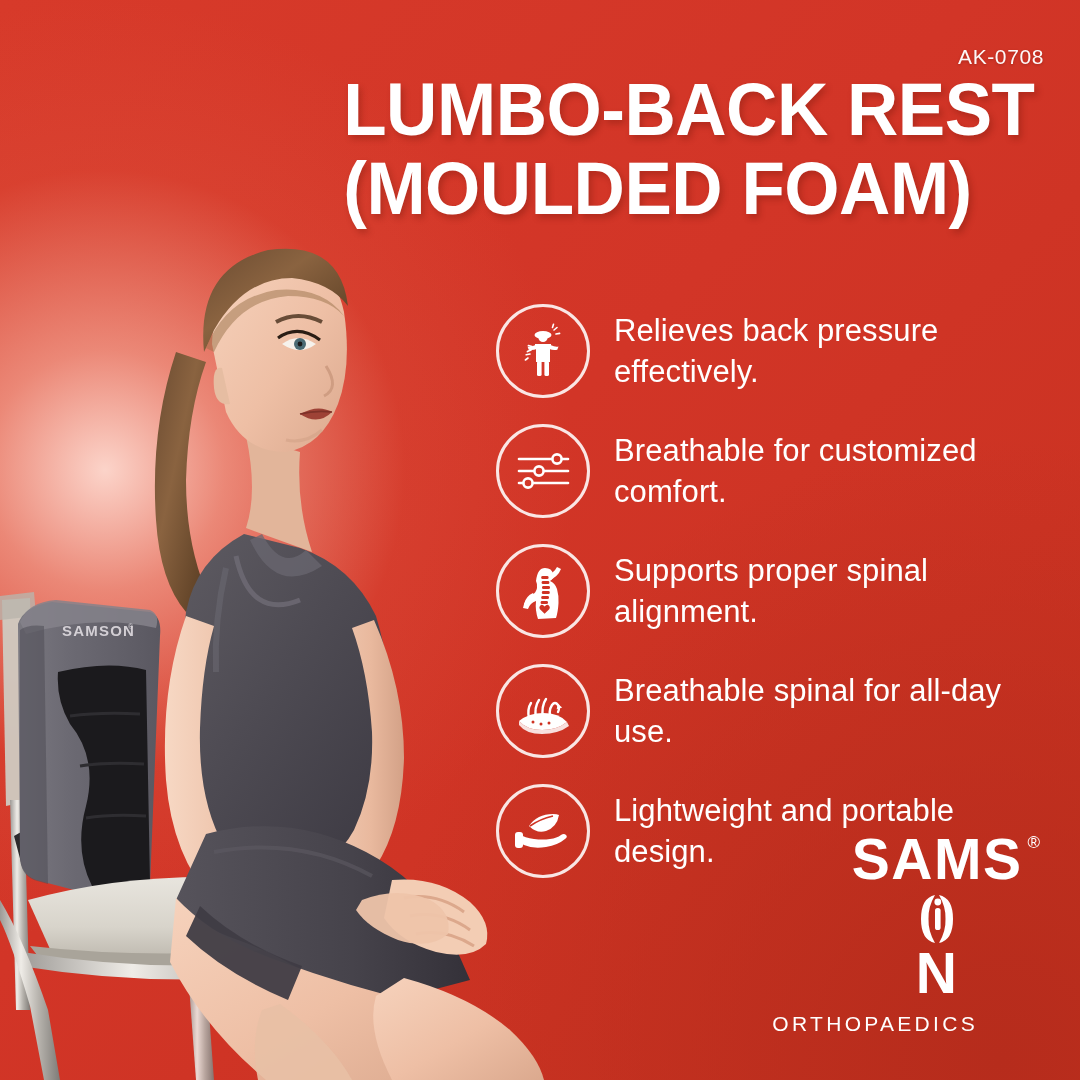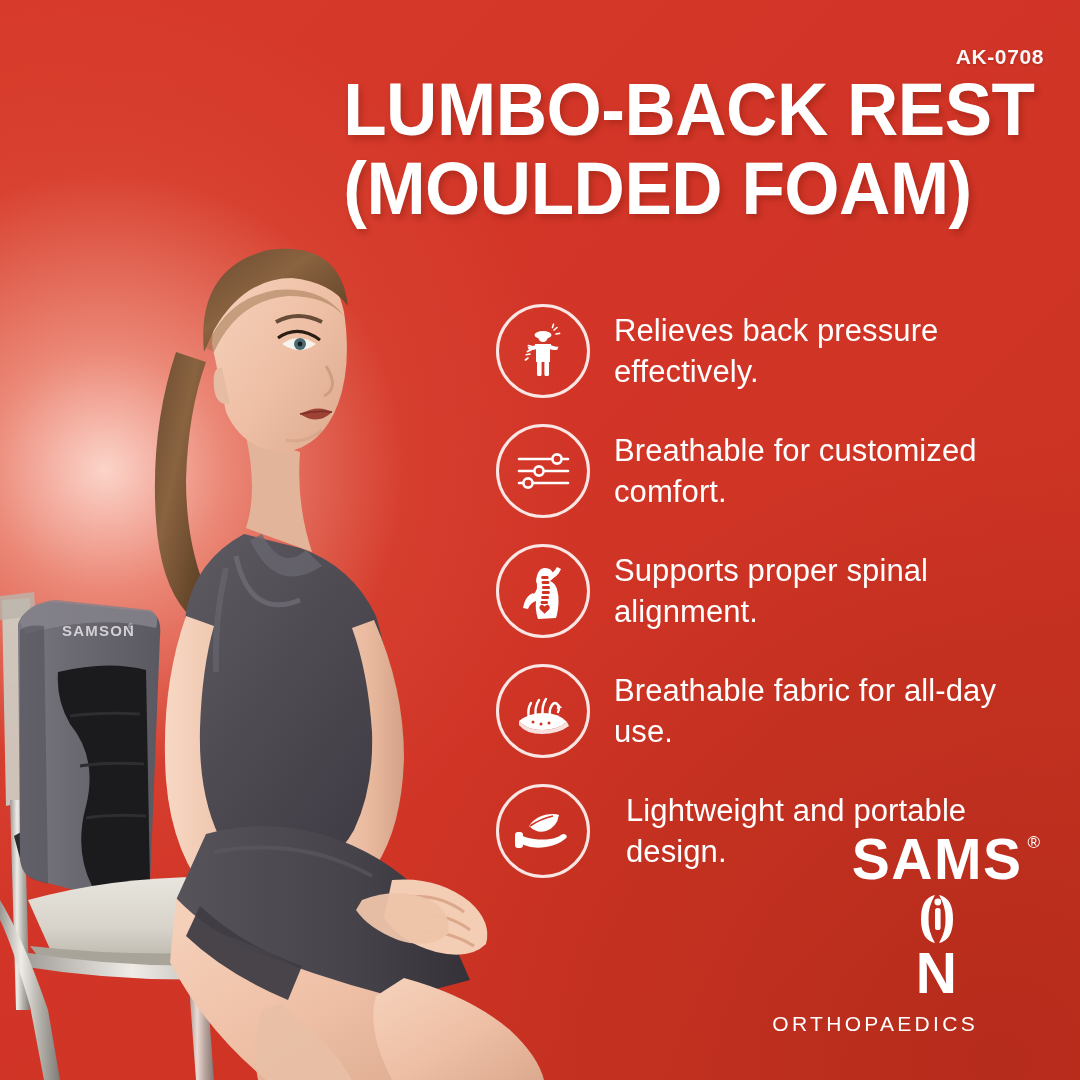--- a/index.html
+++ b/index.html
@@ -23,21 +23,21 @@
       linear-gradient(135deg, #d73a2a 0%, #d23527 45%, #c6311f 100%);
   }
 
   
   .code {
     position:absolute;
     top:45px; right:36px;
     font-size:21px;
     letter-spacing:0.6px;
     color:#ffffff;
-    font-weight:700;
+    font-weight:400;
     opacity:0.97;
     text-shadow:0 1px 3px rgba(90,15,5,0.35);
   }
 
   
   .title-block {
     position:absolute;
     top:74px;
     right:36px;
     width:730px;
@@ -63,21 +63,21 @@
     left:496px;
     top:304px;
     width:556px;
   }
   .benefit {
     display:flex;
     align-items:flex-start;
     margin-bottom:26px;
     min-height:94px;
   }
-  .benefit:last-child { margin-bottom:0;gap:12px; }
+  .benefit:last-child { margin-bottom:0; }
 
   .icon-circle {
     flex:0 0 auto;
     width:94px; height:94px;
     border:3px solid rgba(255,255,255,0.88);
     border-radius:50%;
     display:flex;
     align-items:center;
     justify-content:center;
     margin-right:24px;
@@ -379,21 +379,21 @@
             <path d="M38 35 q-3 -9 1 -15 q3 -4 6 0 q2 3 0 7"></path>
           </g>
           <path d="M45 19 l4.2 3.6 l-5.6 1.6 z" fill="#fff"></path>
           <g fill="#cf3323">
             <circle cx="20" cy="37" r="1.5"></circle>
             <circle cx="28" cy="39" r="1.5"></circle>
             <circle cx="36" cy="38" r="1.5"></circle>
           </g>
         </svg>
       </div>
-      <div class="benefit-text">Breathable fabric for all-day use.</div>
+      <div class="benefit-text">Breathable spinal for all-day use.</div>
     </div>
 
     <div class="benefit">
       <div class="icon-circle">
         <svg width="60" height="48" viewBox="0 0 60 48">
           <path d="M16 19 q8 -12 24 -12 q4 0 6 1 q-2 12 -13 16 q-9 3 -17 -5 z" fill="#fff"></path>
           <path d="M17 19 q10 -7 23 -10" stroke="#cf3323" stroke-width="1.6" fill="none"></path>
           <path d="M6 27 q6 4 15 5 q9 1 16 0 q7 -1 11 -4 q3 -2 5 0 q2 2 -1 4
                    q-7 6 -19 8 q-13 2 -22 -2 q-4 -2 -5 -5 z" fill="#fff"></path>
           <rect x="2" y="25" width="8" height="16" rx="3" fill="#fff"></rect>

